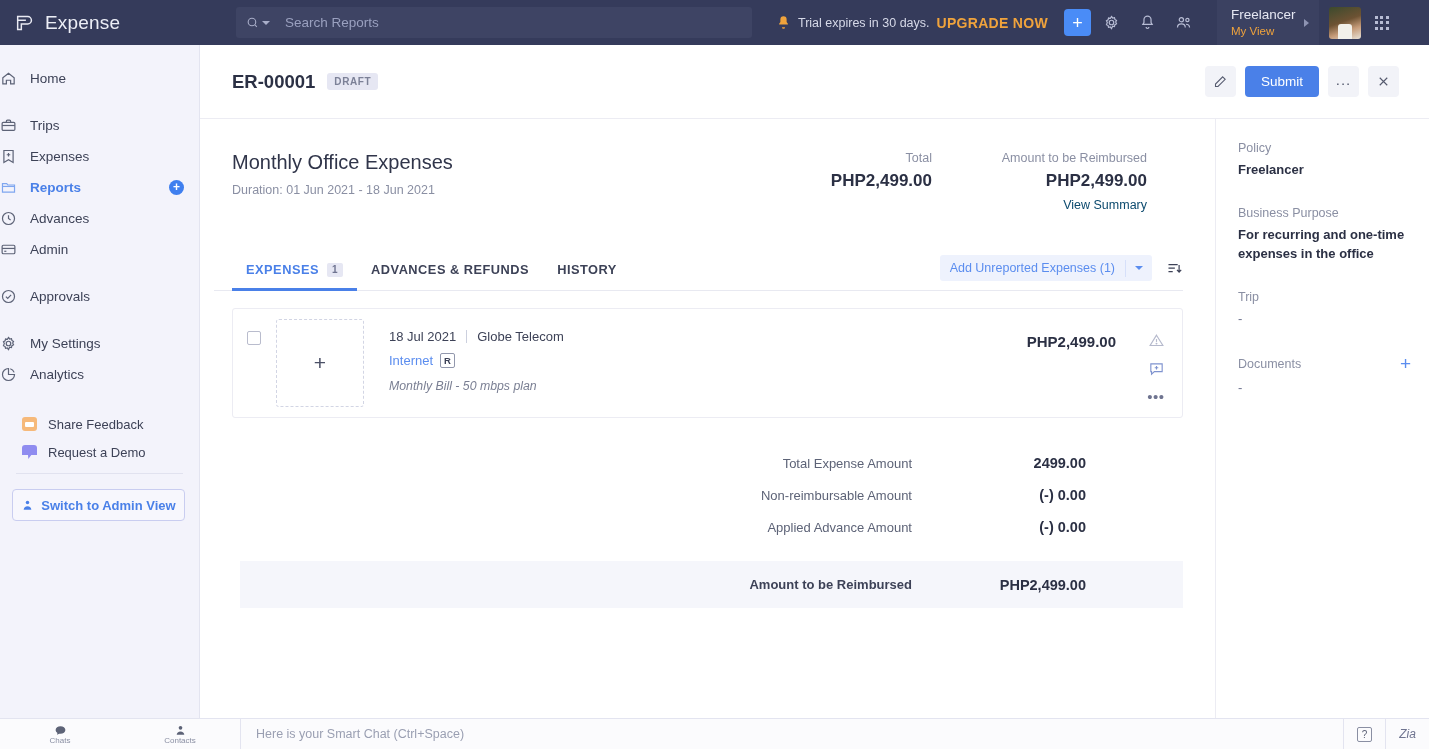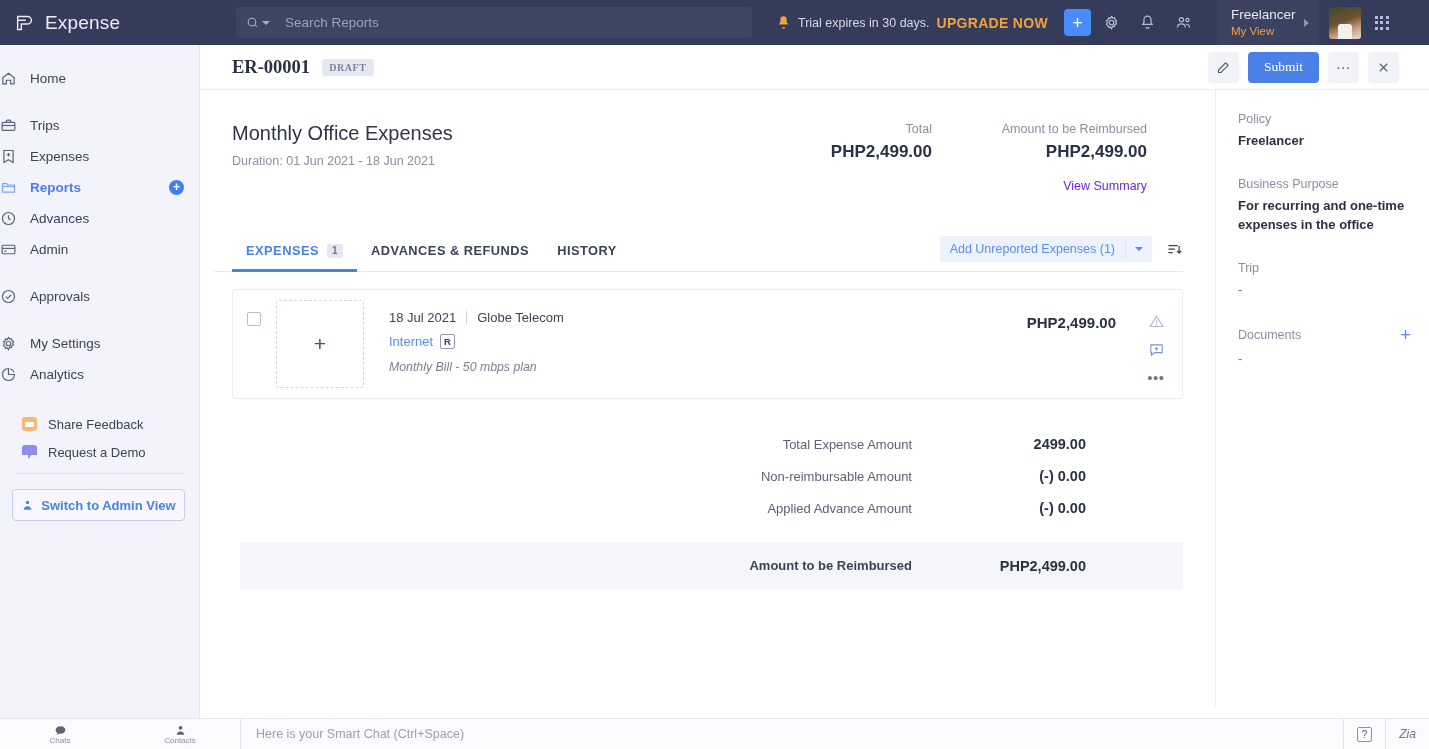--- a/index.html
+++ b/index.html
@@ -116,22 +116,22 @@
     color: #4a80e8; font-size: 13px; font-weight: bold;
   }
   .admin-btn svg { width: 13px; height: 13px; color:#4a80e8; }
 
   
   .main {
     position: absolute; left: 200px; top: 45px; width: 1229px; height: 673px;
     background: #ffffff;
   }
   .doc-head {
-    height: 45px; border-bottom: 1px solid #ececf3;
-    display: flex; align-items: center; padding: 0 30px 0 32px; font-family: Liberation Serif, serif;
+    height: 74px; border-bottom: 1px solid #ececf3;
+    display: flex; align-items: center; padding: 0 30px 0 32px;
   }
   .doc-id { font-size: 18.5px; font-weight: bold; color: #2b3044; }
   .badge-draft {
     margin-left: 12px; background: #e6e7f3; color: #7c8197; font-size: 10px;
     font-weight: bold; letter-spacing: .6px; padding: 3px 7px; border-radius: 3px;
   }
   .head-actions { margin-left: auto; display: flex; align-items: center; gap: 9px; }
   .hbtn {
     height: 31px; min-width: 31px; border-radius: 4px; background: #f2f3f8;
     display: flex; align-items: center; justify-content: center; color: #555a6e;
@@ -149,21 +149,21 @@
     border-left: 1px solid #ececf3; padding: 22px 18px 0 22px;
   }
 
   .title-row { padding: 32px 0 0 32px; display: flex; }
   .t-left { width: 530px; }
   .rep-title { font-size: 20px; color: #30354a; font-weight: normal; }
   .rep-sub { font-size: 12.5px; color: #8a8fa3; margin-top: 9px; }
   .t-tot { text-align: right; }
   .tot-label { font-size: 12.5px; color: #8a8fa3; }
   .tot-val { font-size: 17px; font-weight: bold; color: #2b3044; margin-top: 6px; }
-  .view-sum { font-size: 12.5px; color: #6d28d9; margin-top: 17px; }
+  .view-sum { font-size: 12.5px; color: #0c4a6e; margin-top: 7px; }
 
   .tabs-row {
     margin: 30px 32px 0 14px; height: 49px; border-bottom: 1px solid #e8e9f1;
     display: flex; align-items: flex-end; padding-left: 18px;
   }
   .tab {
     font-size: 12.8px; font-weight: bold; letter-spacing: .5px; color: #3d4257;
     padding: 0 14px 13px 14px; position: relative; display: flex; align-items: center; gap: 8px;
   }
   .tab.active { color: #4a80e8; }

